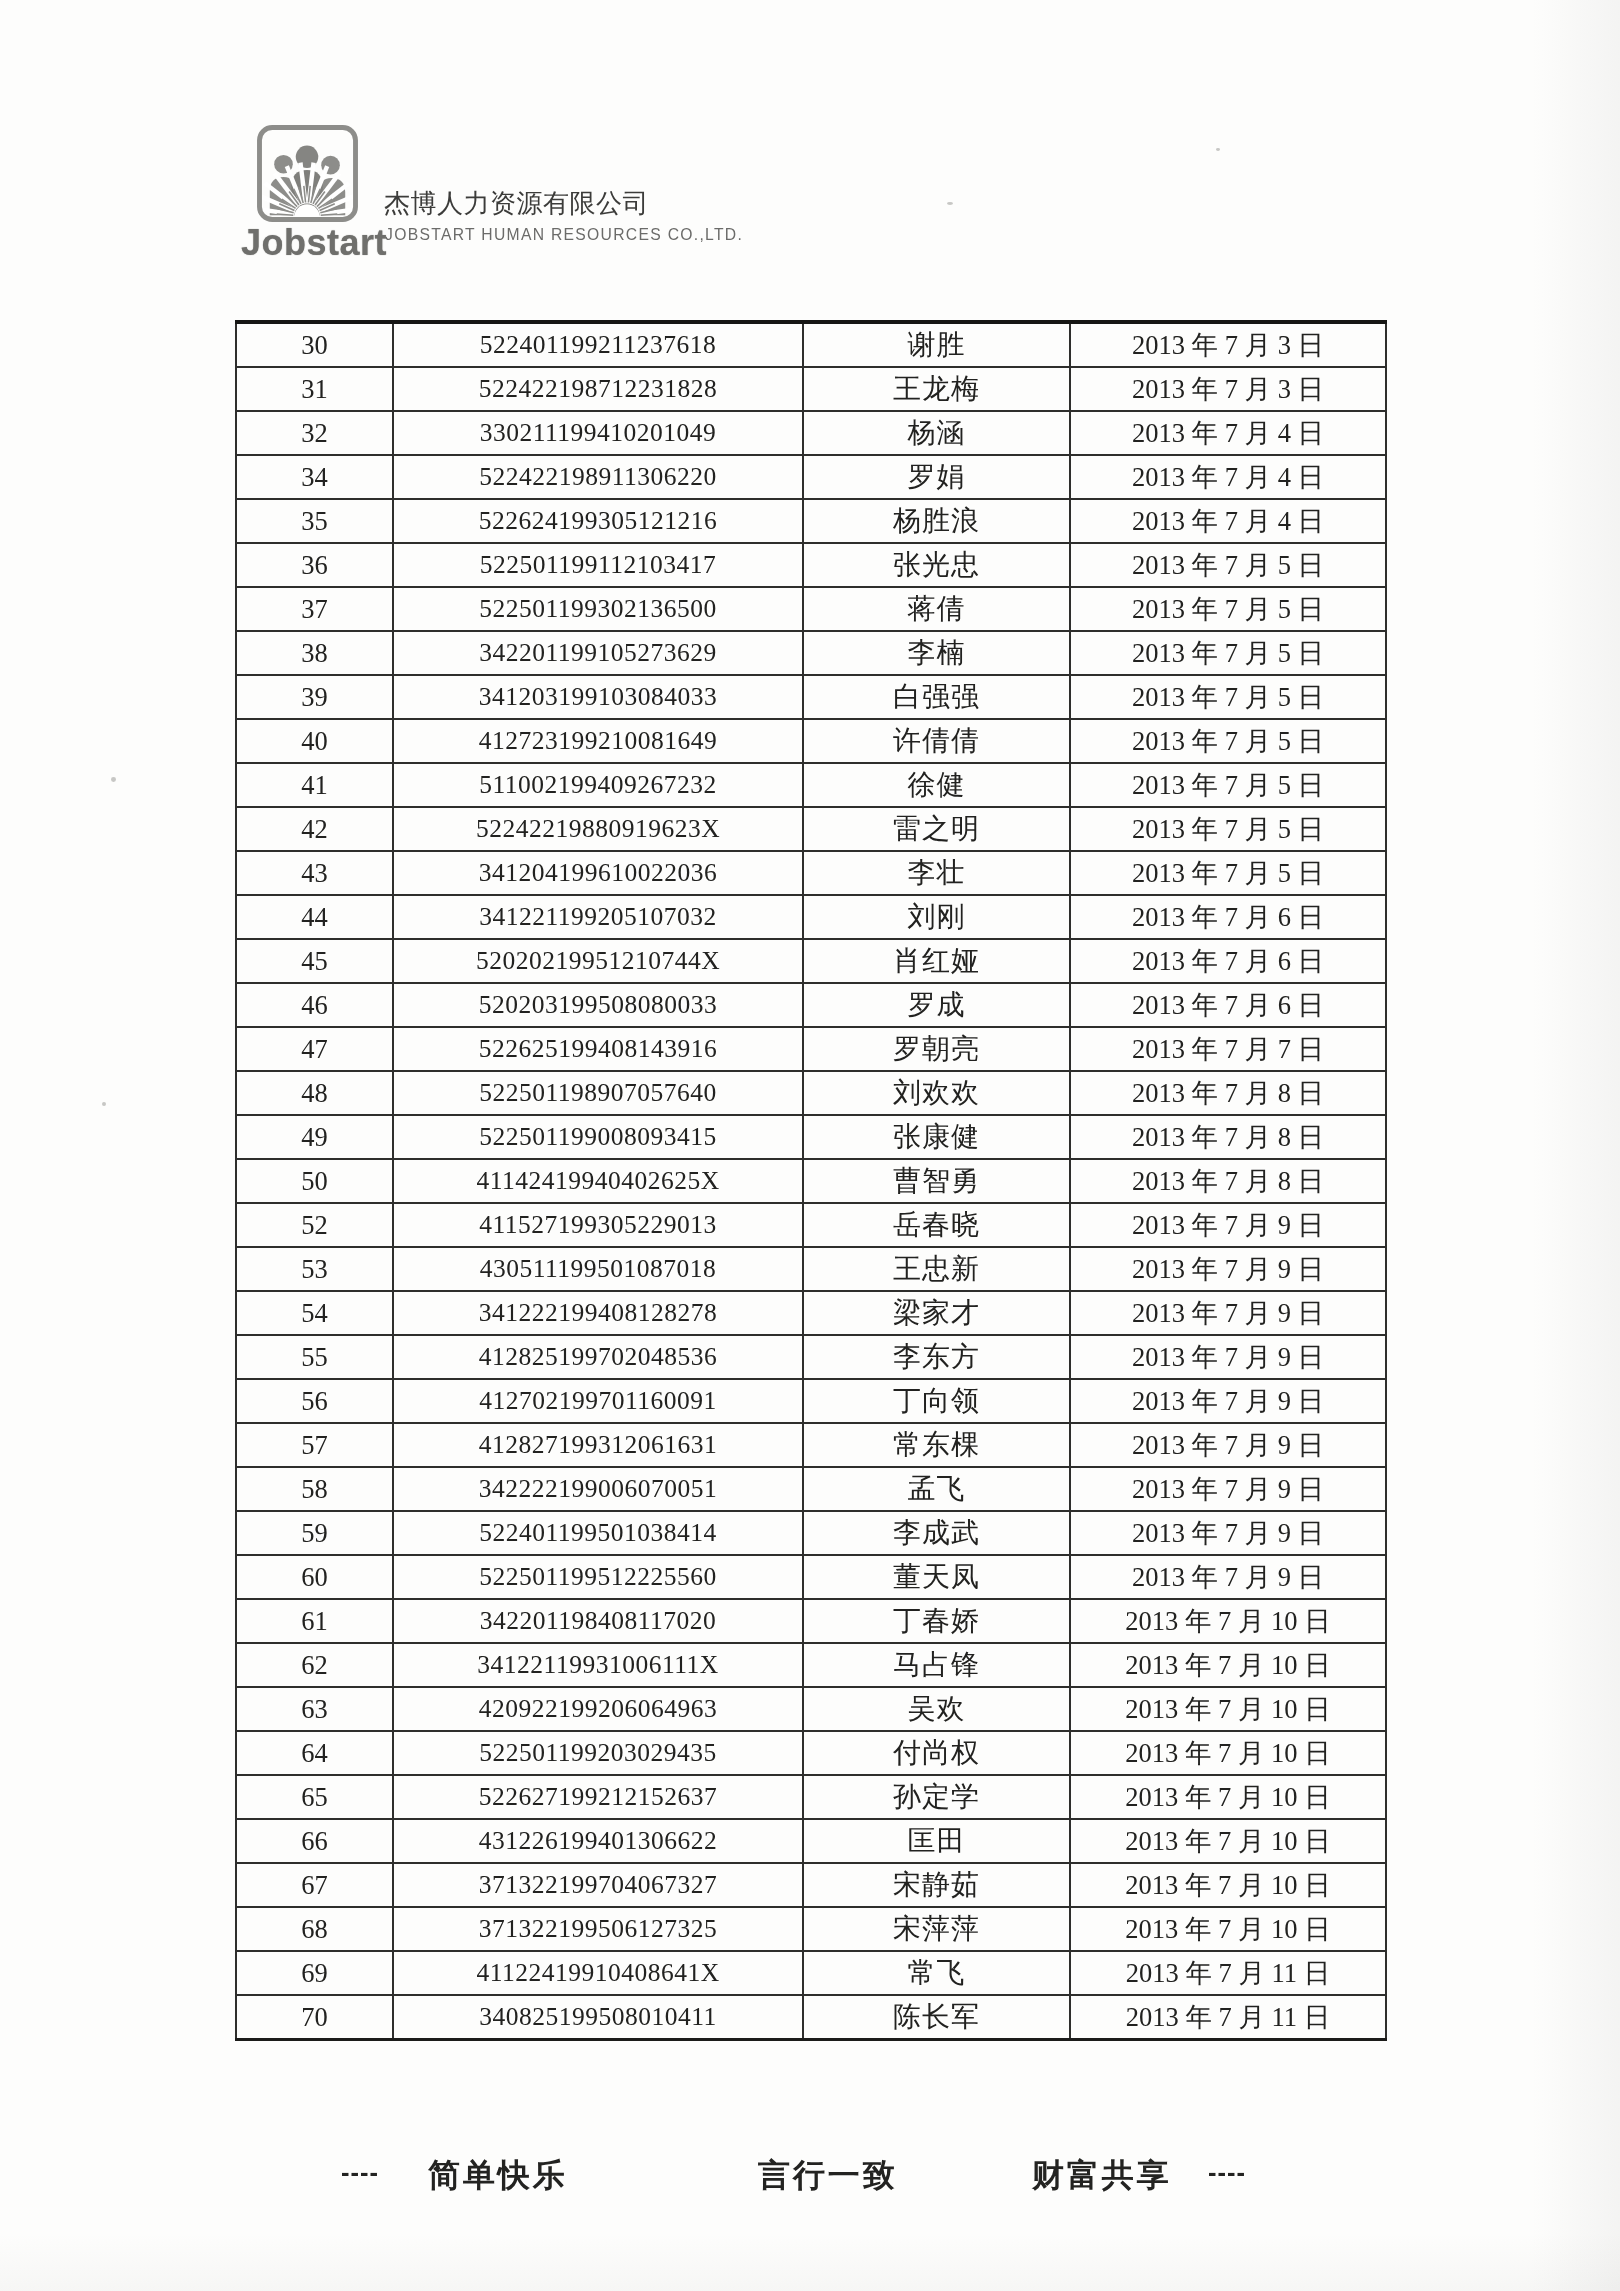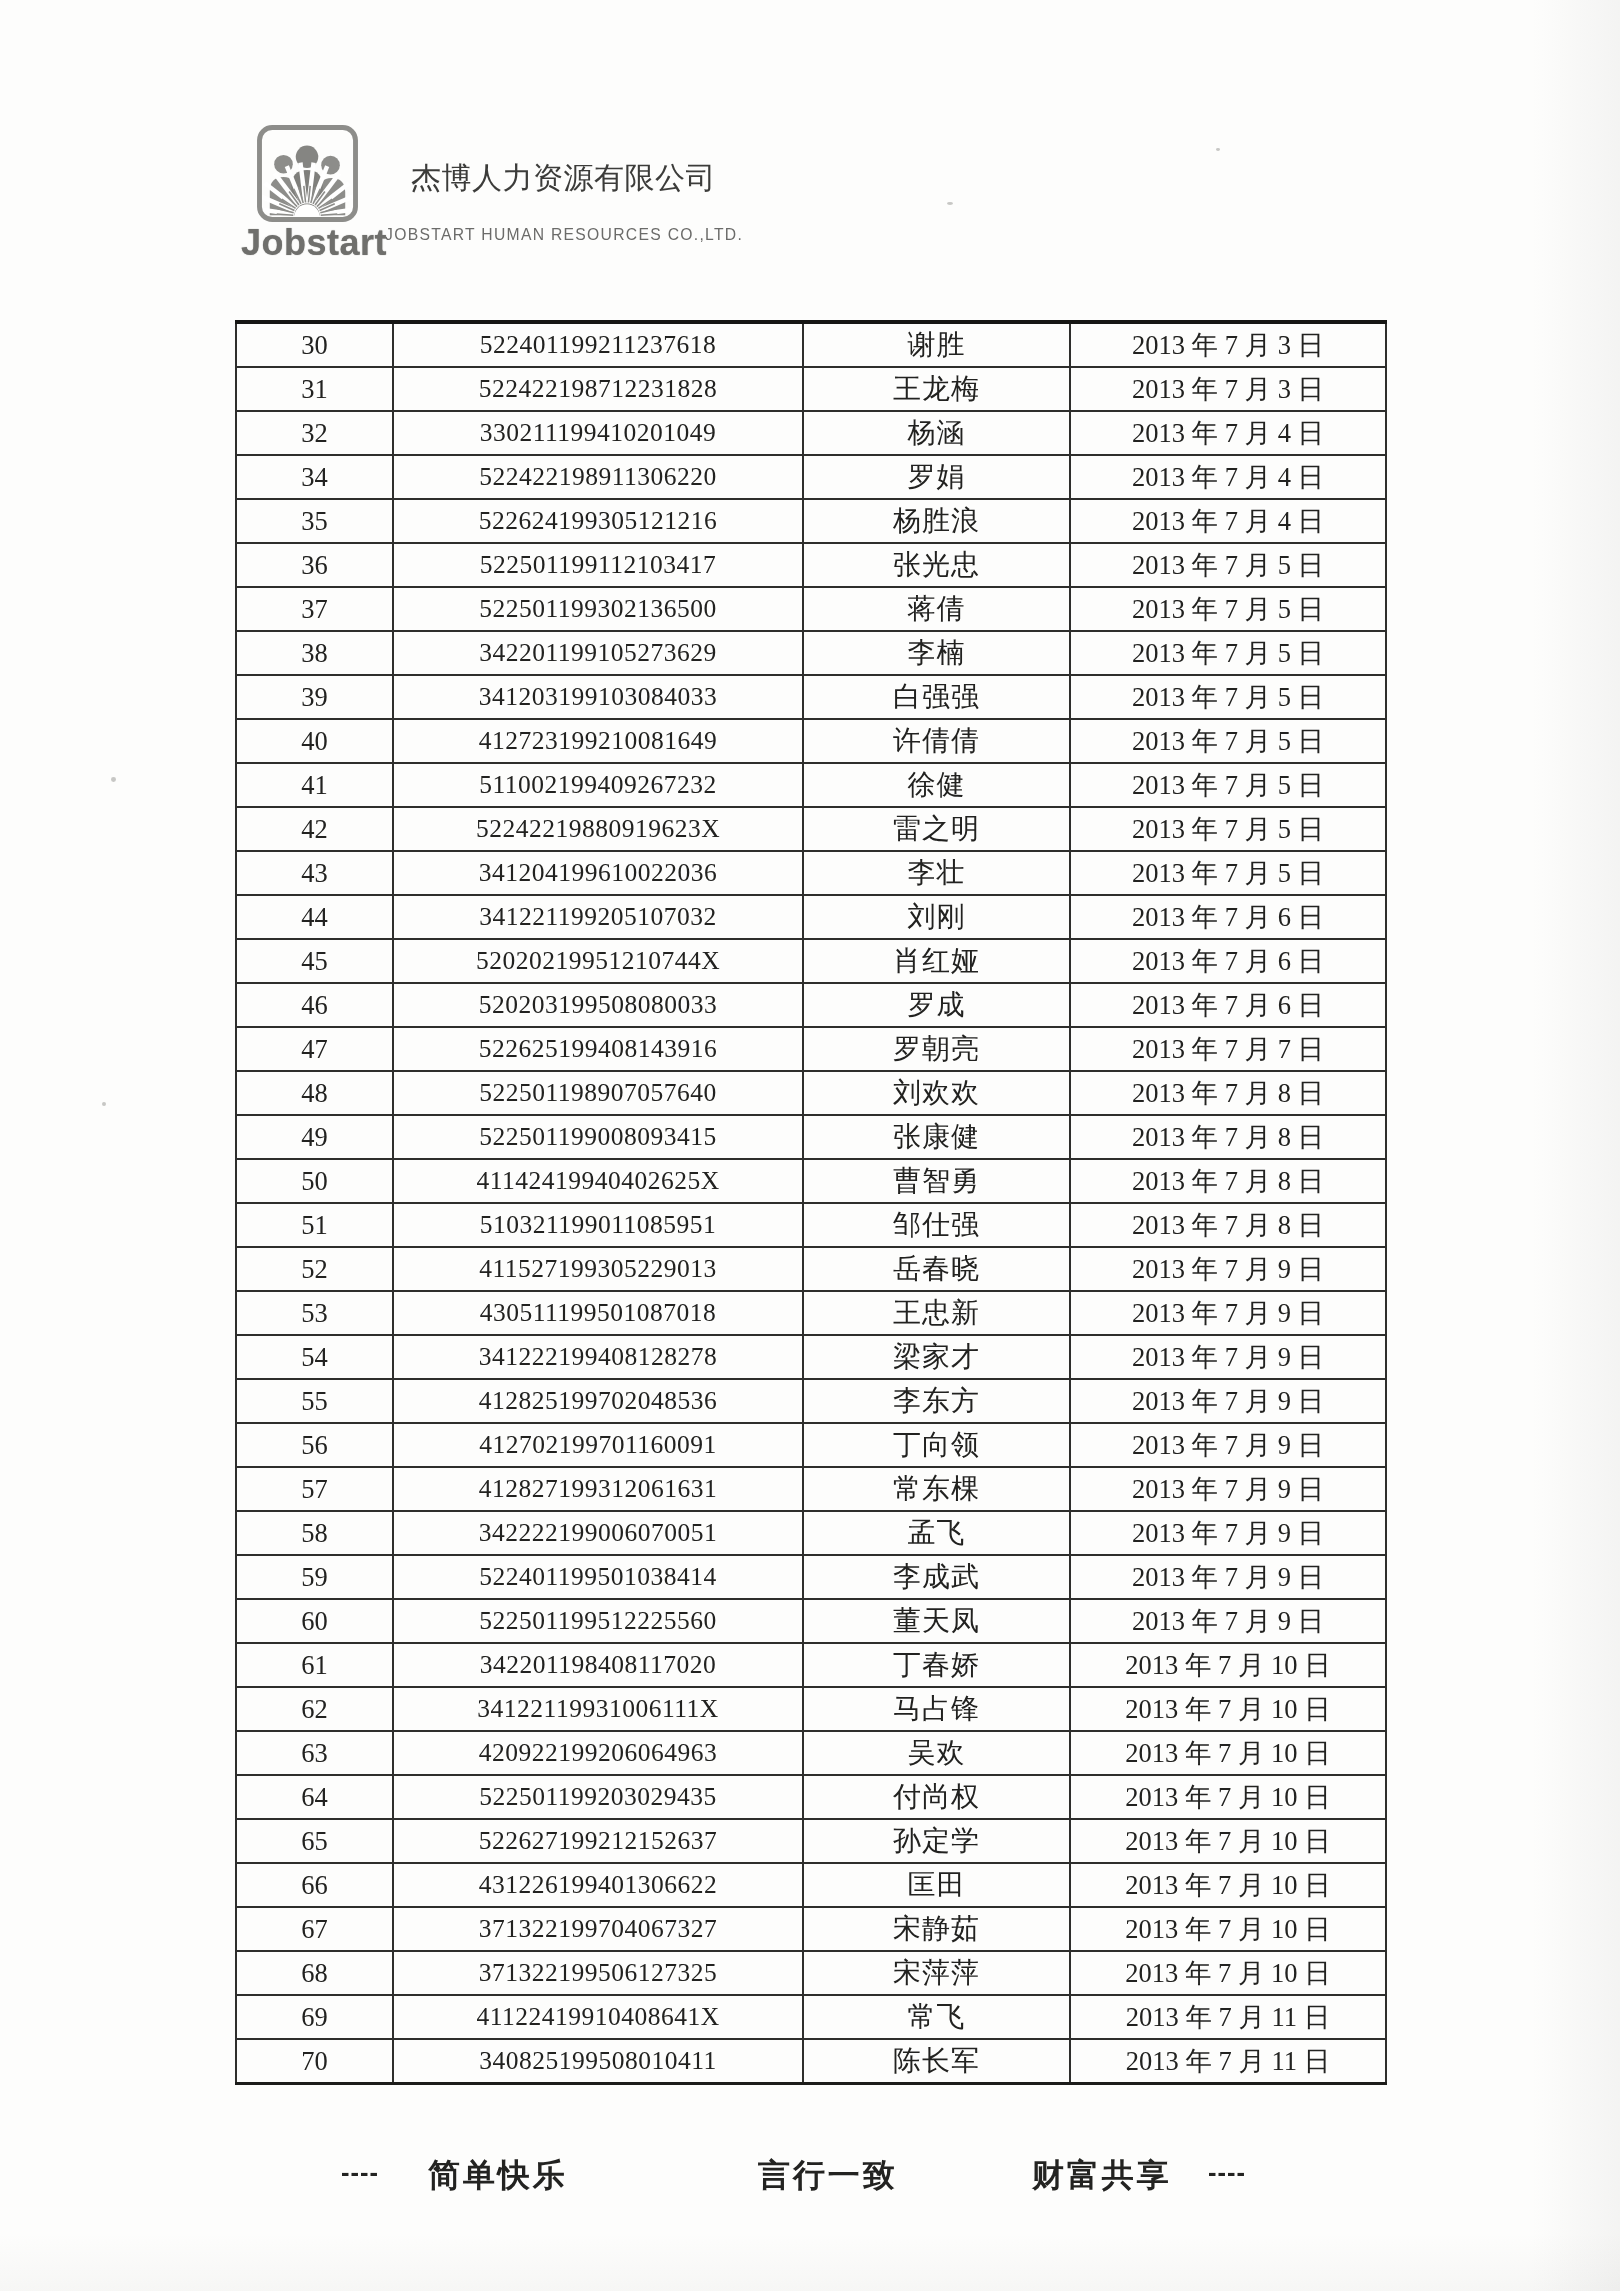--- a/index.html
+++ b/index.html
@@ -18,22 +18,22 @@
 
   
   .logo-box{position:absolute;left:257px;top:125px;width:101px;height:97px;}
   .logo-word{
     position:absolute;left:241px;top:222px;width:137px;text-align:center;
     font-family:"Liberation Sans","DejaVu Sans",sans-serif;
     font-weight:bold;font-size:36px;color:#6f6f6c;letter-spacing:0.5px;
     text-shadow:0 0 1px rgba(111,111,108,.8);
   }
   .company-zh{
-    position:absolute;left:384px;top:158px;
-    font-size:30px;color:#3c3c3a;letter-spacing:0.5px;white-space:nowrap;margin-left:27px;
+    position:absolute;left:384px;top:186px;
+    font-size:26px;color:#3c3c3a;letter-spacing:0.5px;white-space:nowrap;
   }
   .company-en{
     position:absolute;left:385px;top:226px;
     font-family:"Liberation Sans","DejaVu Sans",sans-serif;
     font-size:15.7px;color:#6b6b69;letter-spacing:1.3px;white-space:nowrap;
   }
 
   
   .roster{position:absolute;left:235px;top:320px;}
   table{
@@ -250,26 +250,20 @@
           <td data-name="cell-name">张康健</td>
           <td data-name="cell-date">2013 年 7 月 8 日</td>
         </tr>
         <tr data-name="table-row">
           <td data-name="cell-no">50</td>
           <td data-name="cell-id">41142419940402625X</td>
           <td data-name="cell-name">曹智勇</td>
           <td data-name="cell-date">2013 年 7 月 8 日</td>
         </tr>
         <tr data-name="table-row">
-          <td data-name="cell-no">51</td>
-          <td data-name="cell-id">510321199011085951</td>
-          <td data-name="cell-name">邹仕强</td>
-          <td data-name="cell-date">2013 年 7 月 8 日</td>
-        </tr>
-        <tr data-name="table-row">
           <td data-name="cell-no">52</td>
           <td data-name="cell-id">411527199305229013</td>
           <td data-name="cell-name">岳春晓</td>
           <td data-name="cell-date">2013 年 7 月 9 日</td>
         </tr>
         <tr data-name="table-row">
           <td data-name="cell-no">53</td>
           <td data-name="cell-id">430511199501087018</td>
           <td data-name="cell-name">王忠新</td>
           <td data-name="cell-date">2013 年 7 月 9 日</td>

